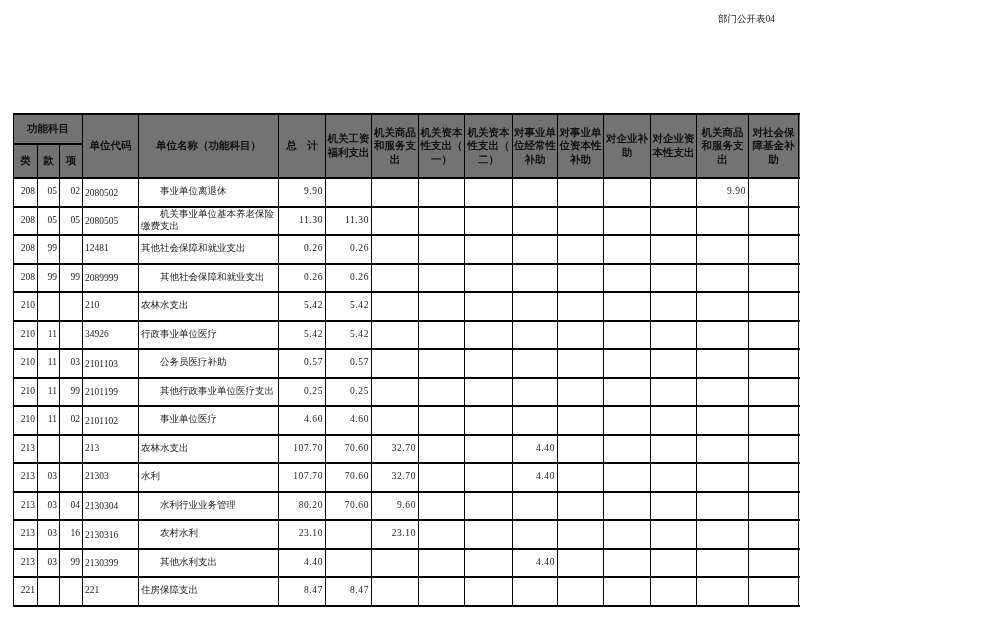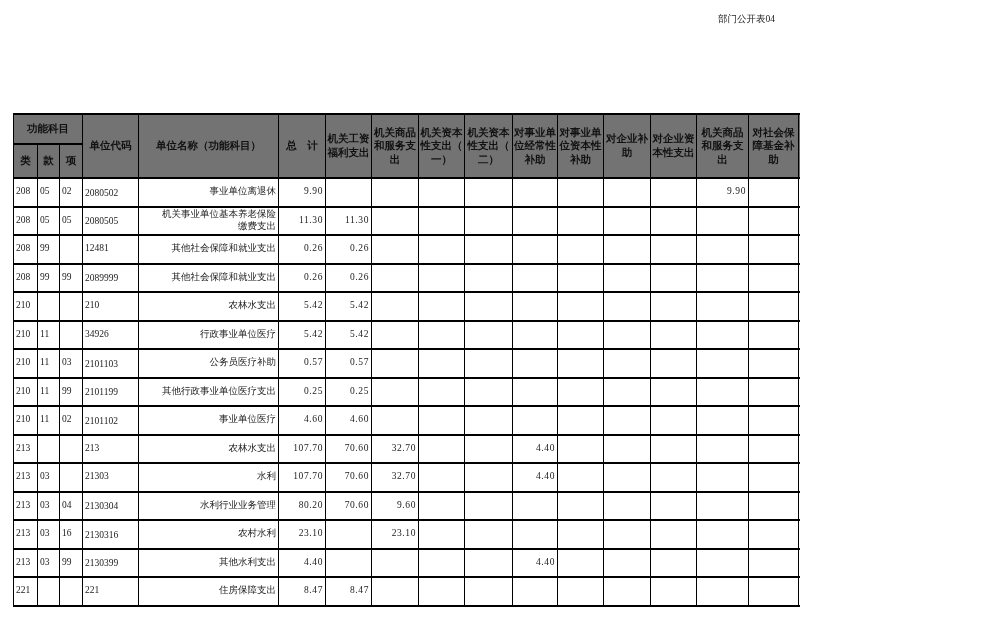--- a/index.html
+++ b/index.html
@@ -46,24 +46,24 @@
     line-height: 1.3; padding: 1px;
     background: #737373;
   }
   thead tr.hrow-a { height: 30px; }
   thead tr.hrow-b { height: 34px; }
   tbody tr { height: 28.5px; }
   table.budget td {
     font-size: 9.5px; vertical-align: middle;
     padding: 0 2px; line-height: 1.25; color: #1a1a1a;
   }
-  td.func { text-align: left; }
+  td.func { text-align: right; }
   td.code { text-align: left; padding-left: 2px; }
   tr.leaf td.code { vertical-align: bottom; padding-bottom: 6px; }
-  td.name { text-align: right; padding-left: 2px; }
+  td.name { text-align: left; padding-left: 2px; }
   tr.leaf td.name { text-indent: 19px; }
   td.num { text-align: right; padding-right: 3px; letter-spacing: 0.6px; }
 </style>
 </head>
 <body>
 
 <div class="page">
 
   <div class="doc-label">部门公开表04</div>
 

